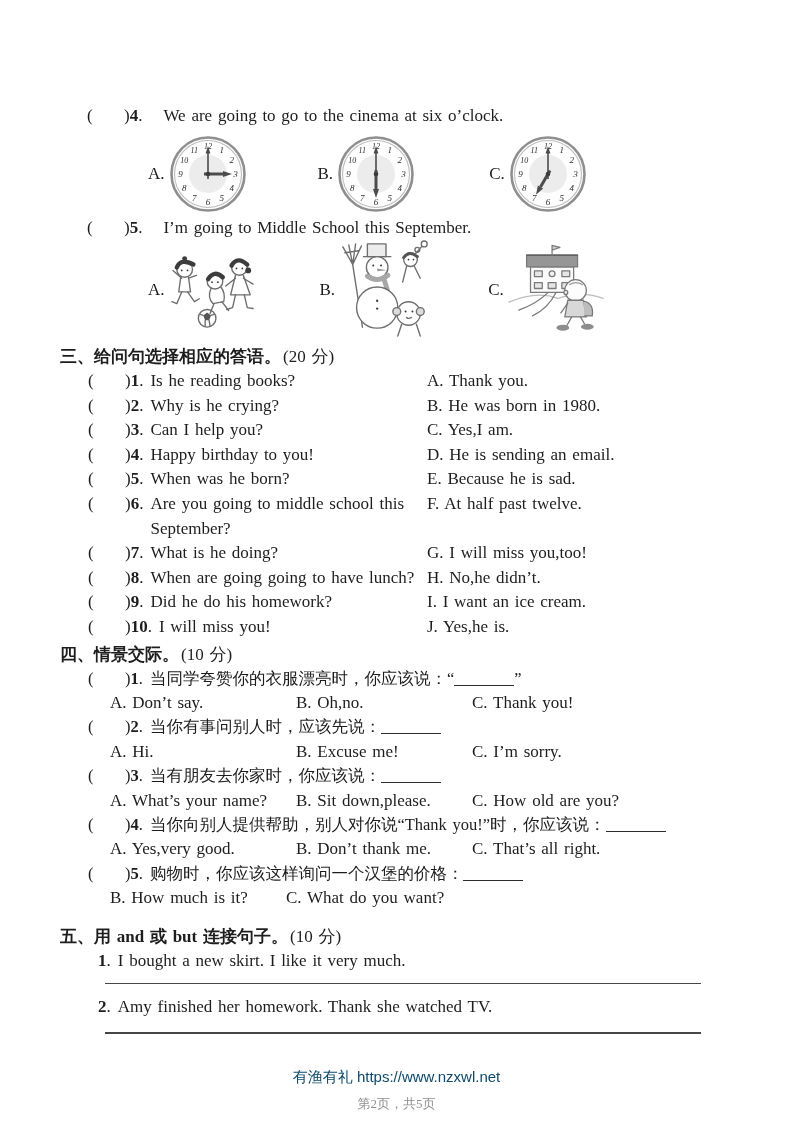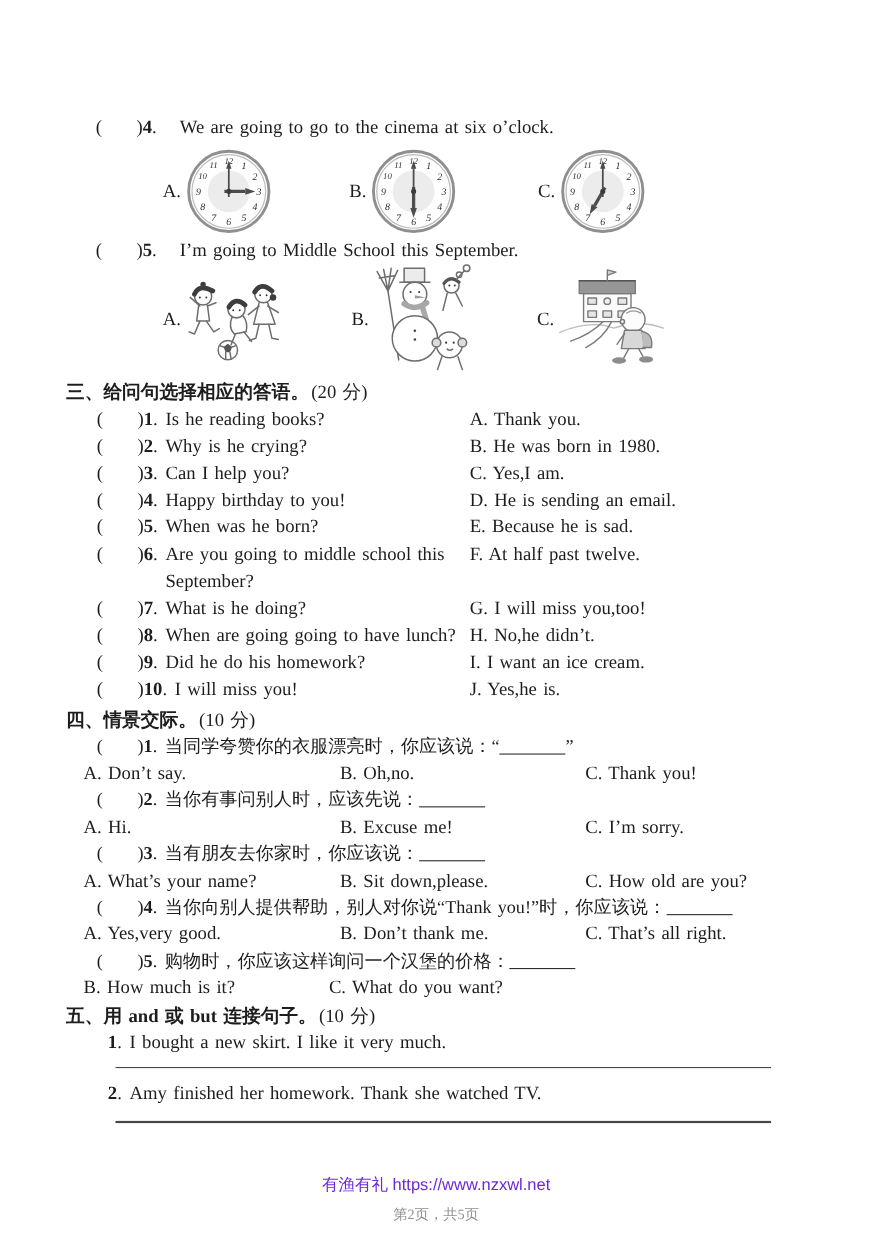--- a/index.html
+++ b/index.html
@@ -38,35 +38,35 @@
   .mrow .op{flex:none;width:37px;}
   .qcol{flex:none;width:302px;display:flex;align-items:flex-start;}
   .qcol .qt{flex:1;margin-left:7px;}
   .acol{flex:1;}
 
   
   #s4title{margin-top:3px;}
   .s4q{display:flex;margin-left:88px;line-height:24.4px;font-size:16.5px;}
   .s4q .qt{margin-left:7px;}
   .blank{display:inline-block;width:60px;height:1px;background:#2c2c2c;vertical-align:-2px;}
-  .s4opts{display:flex;margin-left:76px;line-height:24.4px;gap:47px;}
+  .s4opts{display:flex;margin-left:110px;line-height:24.4px;}
   .oA{flex:none;width:186px;}
   .oB{flex:none;width:176px;}
   .oC{flex:1;}
 
   
-  #s5title{margin-top:1px;}
+  #s5title{margin-top:14px;}
   .s5item{margin-left:98px;line-height:24px;}
   .s5item .qt{margin-left:7px;}
   .s5line{width:596px;height:1.5px;background:#474747;margin:10px 0 0 105px;}
   #s5line2{margin-top:13px;}
   #s5item2{margin-top:11px;}
   .s5item{display:flex;}
 
-  .footer{position:absolute;left:0;right:0;text-align:center;color:#6d28d9;}
+  .footer{position:absolute;left:0;right:0;text-align:center;color:#0c4a6e;}
   #f1{top:1068px;font-family:"Liberation Sans","DejaVu Sans",sans-serif;font-size:15px;word-spacing:normal;}
   #f2{top:1095px;font-size:13px;color:#909090;word-spacing:normal;}
 
   svg text{font-family:"Liberation Serif","DejaVu Serif",serif;}
 </style>
 </head>
 <body>
 
 <div class="page">
 

